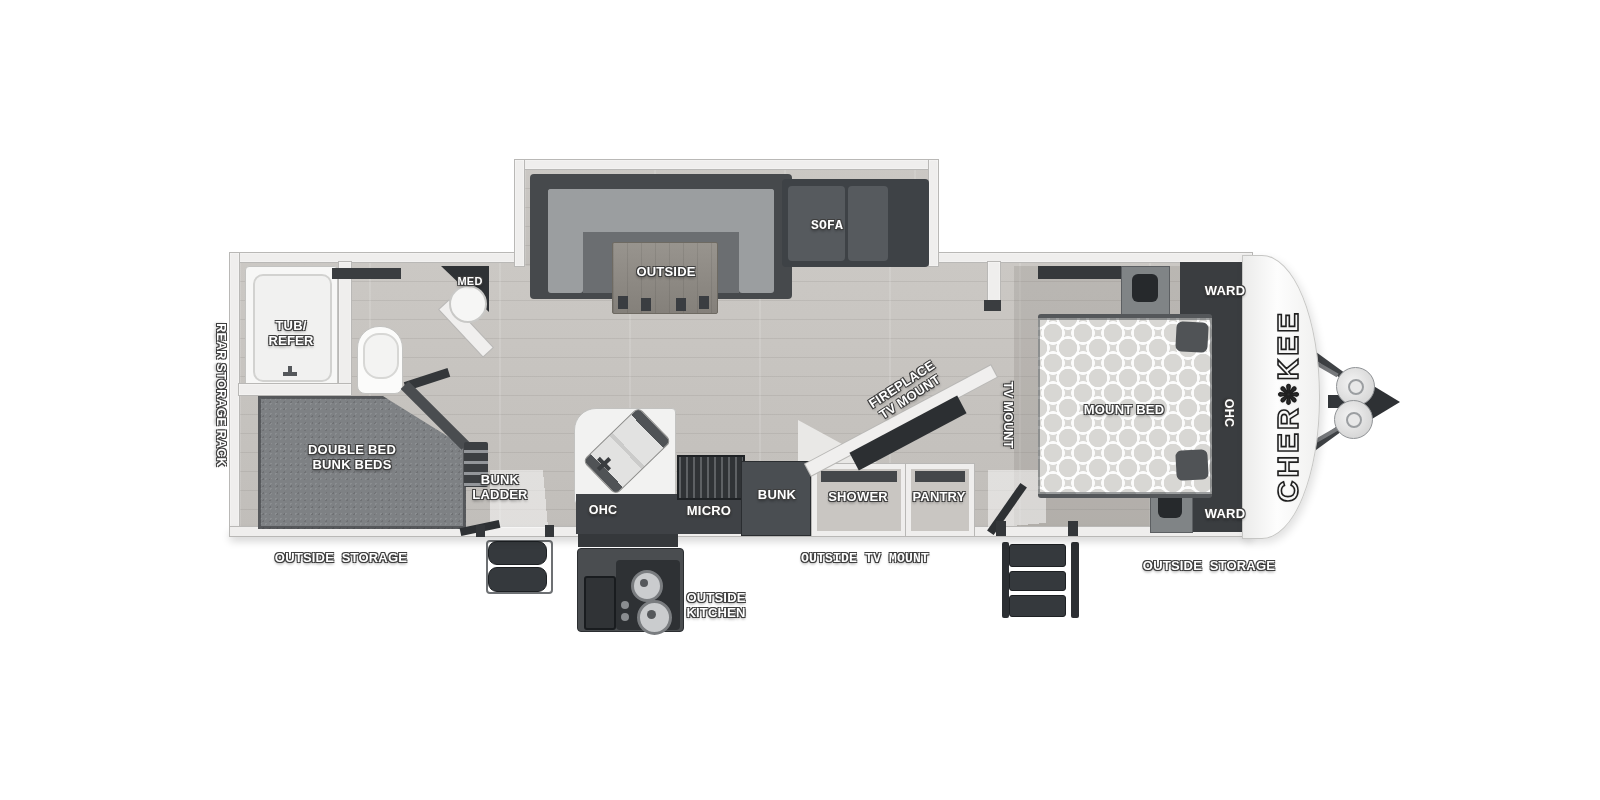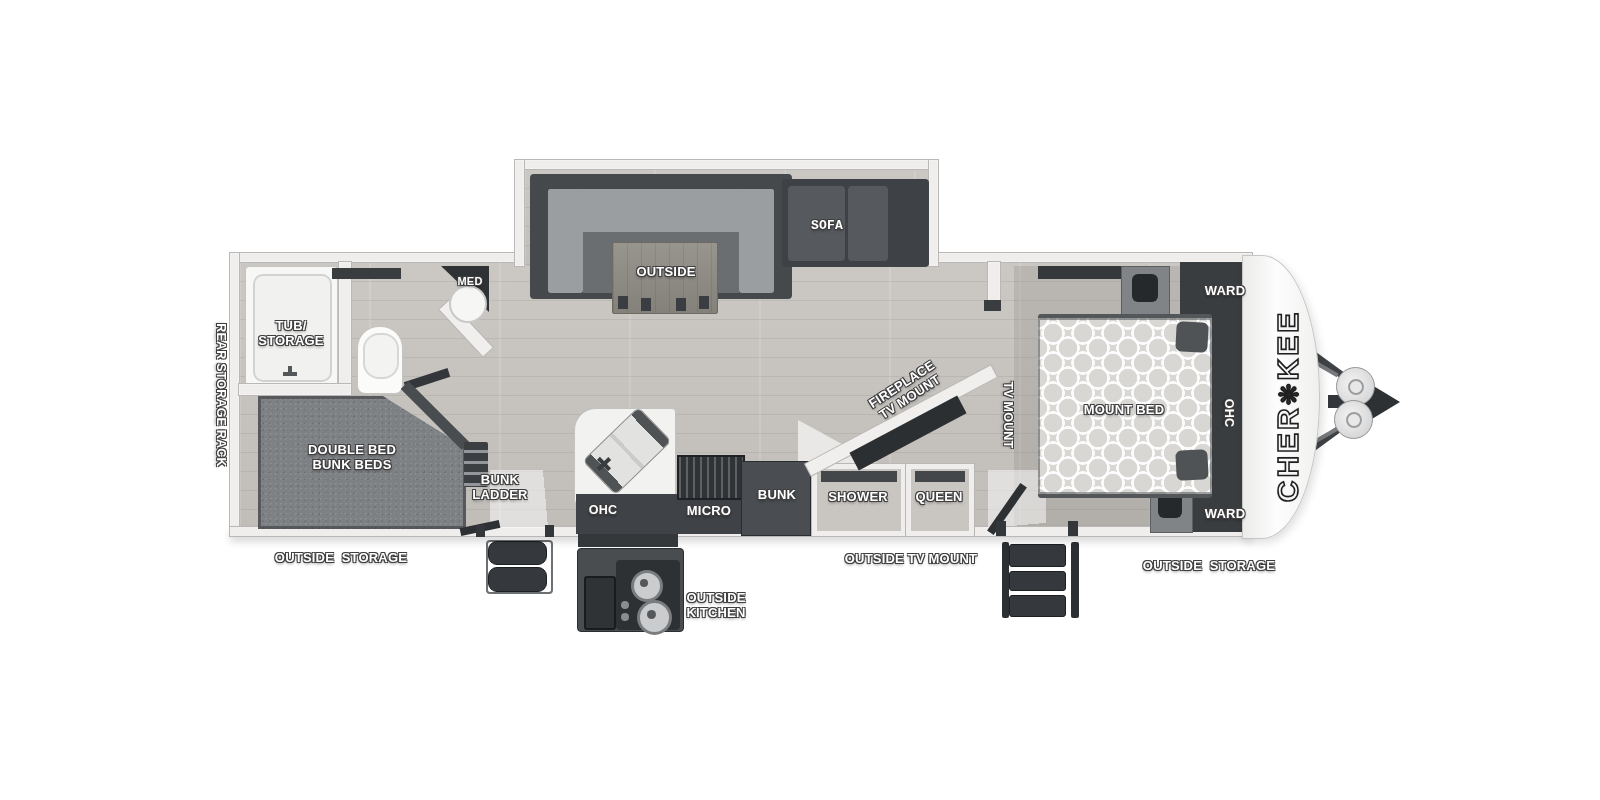--- a/index.html
+++ b/index.html
@@ -190,39 +190,39 @@
   <div class="abs" style="left:616px;top:560px;width:64px;height:70px;background:#2e3134;border-radius:4px;z-index:6;"></div>
   <div class="abs circle" style="left:631px;top:570px;width:26px;height:26px;background:#caccce;border:3px solid #7a7d80;z-index:7;"></div>
   <div class="abs circle" style="left:640px;top:579px;width:8px;height:8px;background:#55585b;z-index:8;"></div>
   <div class="abs circle" style="left:637px;top:600px;width:29px;height:29px;background:#caccce;border:3px solid #7a7d80;z-index:7;"></div>
   <div class="abs circle" style="left:647px;top:610px;width:9px;height:9px;background:#55585b;z-index:8;"></div>
   <div class="abs circle" style="left:621px;top:601px;width:8px;height:8px;background:#8a8d90;z-index:7;"></div>
   <div class="abs circle" style="left:621px;top:613px;width:8px;height:8px;background:#8a8d90;z-index:7;"></div>
 
   <div class="lbl rot90 md" style="left:221px;top:395px;">REAR STORAGE RACK</div>
   <div class="lbl" style="left:291px;top:334px;">TUB/
-STORAGE</div>
+REFER</div>
   <div class="lbl sm" style="left:470px;top:281px;">MED</div>
   <div class="lbl" style="left:666px;top:272px;">OUTSIDE</div>
   <div class="lbl" style="left:827px;top:226px;font-family:Liberation Mono, monospace;">SOFA</div>
   <div class="lbl" style="left:352px;top:458px;">DOUBLE BED
 BUNK BEDS</div>
   <div class="lbl" style="left:500px;top:488px;">BUNK
 LADDER</div>
   <div class="lbl md" style="left:603px;top:510px;">OHC</div>
   <div class="lbl" style="left:709px;top:511px;">MICRO</div>
   <div class="lbl" style="left:777px;top:495px;">BUNK</div>
   <div class="lbl diag" style="left:906px;top:391px;">FIREPLACE
 TV MOUNT</div>
   <div class="lbl rot90 md" style="left:1008px;top:415px;">TV MOUNT</div>
   <div class="lbl" style="left:858px;top:497px;">SHOWER</div>
-  <div class="lbl" style="left:939px;top:497px;">QUEEN</div>
+  <div class="lbl" style="left:939px;top:497px;">PANTRY</div>
   <div class="lbl" style="left:1124px;top:410px;">MOUNT BED</div>
   <div class="lbl" style="left:1225px;top:291px;">WARD</div>
   <div class="lbl rot90 md" style="left:1229px;top:413px;">OHC</div>
   <div class="lbl" style="left:1225px;top:514px;">WARD</div>
   <div class="lbl" style="left:341px;top:558px;">OUTSIDE  STORAGE</div>
   <div class="lbl" style="left:716px;top:606px;">OUTSIDE
 KITCHEN</div>
-  <div class="lbl" style="left:911px;top:559px;">OUTSIDE TV MOUNT</div>
+  <div class="lbl" style="left:865px;top:559px;font-family:Liberation Mono, monospace;">OUTSIDE TV MOUNT</div>
   <div class="lbl" style="left:1209px;top:566px;">OUTSIDE  STORAGE</div>
 
 </div>
 
 </body></html>

